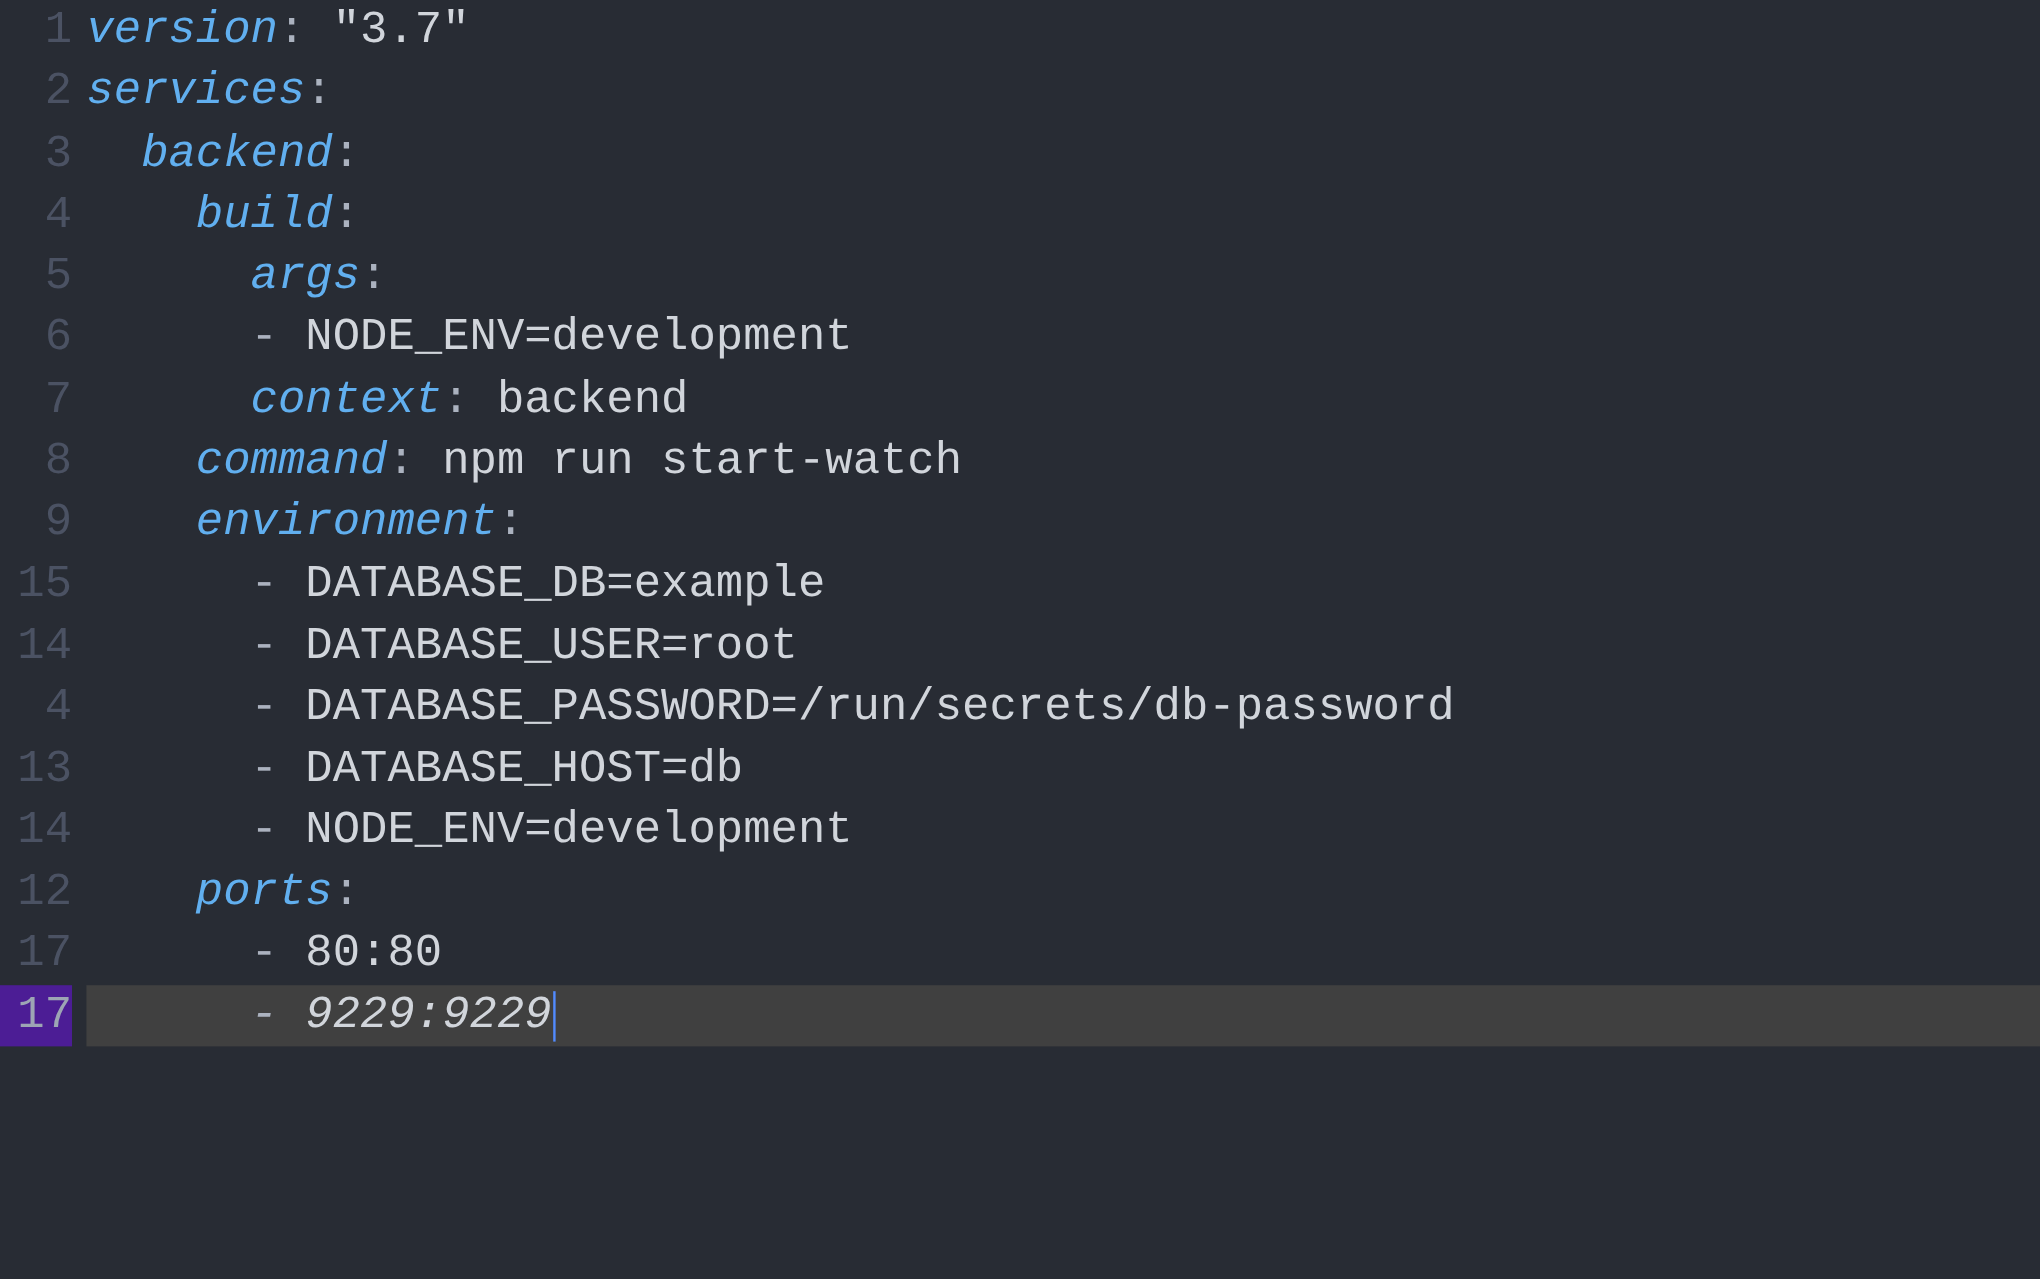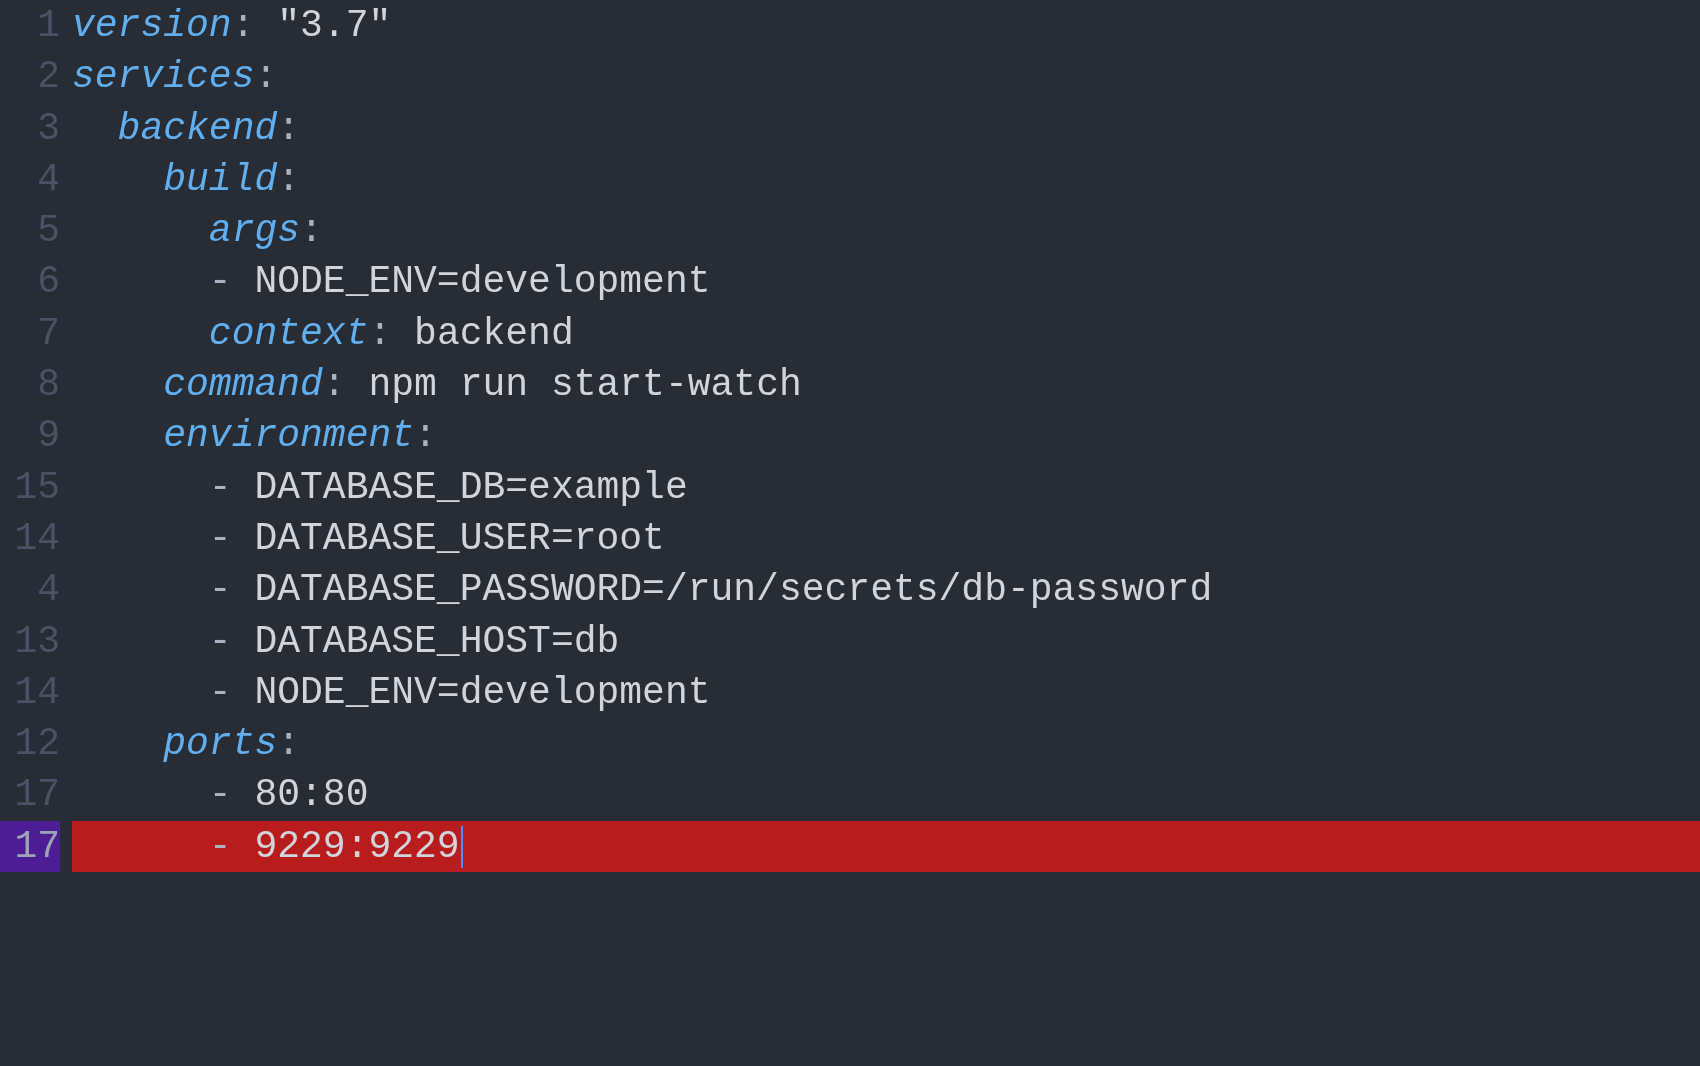--- a/index.html
+++ b/index.html
@@ -37,21 +37,22 @@
       background-color: #4c1d95;
     }
     .code {
       flex: 1;
       white-space: pre;
     }
     .code-line {
       display: block;
     }
     .code-line.current-line-bg {
-      background-color: #b91c1c;
+      background-color: #404040;
+      font-style: italic;
     }
     .key {
       color: #61afef;
       font-style: italic;
     }
     .punct {
       color: #abb2bf;
     }
     .string {
       color: #d1d5db;

